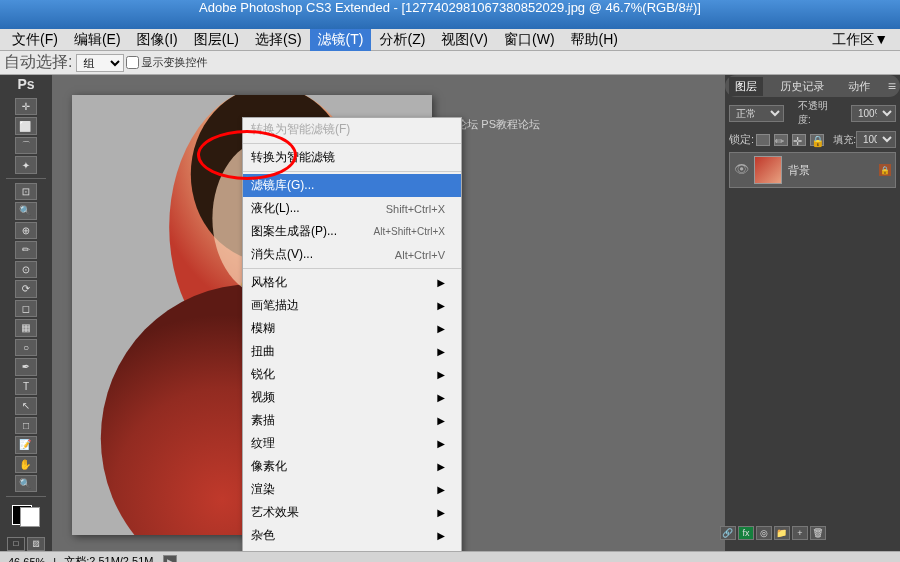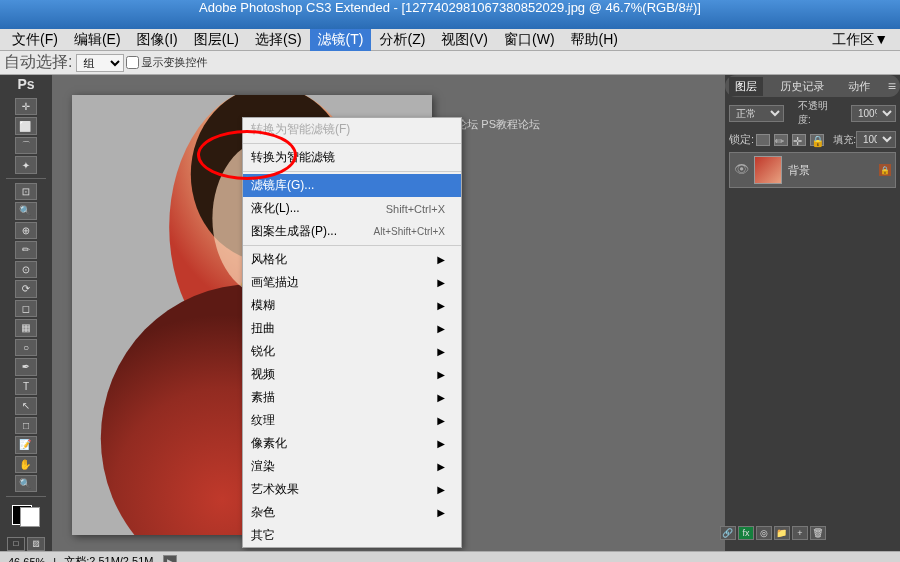--- a/index.html
+++ b/index.html
@@ -411,20 +411,24 @@
         <span>滤镜库(G)...</span>
       </div>
       <div class="dropdown-item">
         <span>液化(L)...</span>
         <span class="shortcut">Shift+Ctrl+X</span>
       </div>
       <div class="dropdown-item">
         <span>图案生成器(P)...</span>
         <span class="shortcut" style="font-size:10px;">Alt+Shift+Ctrl+X</span>
       </div>
+      <div class="dropdown-item">
+        <span>消失点(V)...</span>
+        <span class="shortcut">Alt+Ctrl+V</span>
+      </div>
       <div class="dropdown-divider"></div>
 
       <div class="dropdown-item">
         <span>风格化</span>
         <span class="arrow">▶</span>
       </div>
       <div class="dropdown-item">
         <span>画笔描边</span>
         <span class="arrow">▶</span>
       </div>

